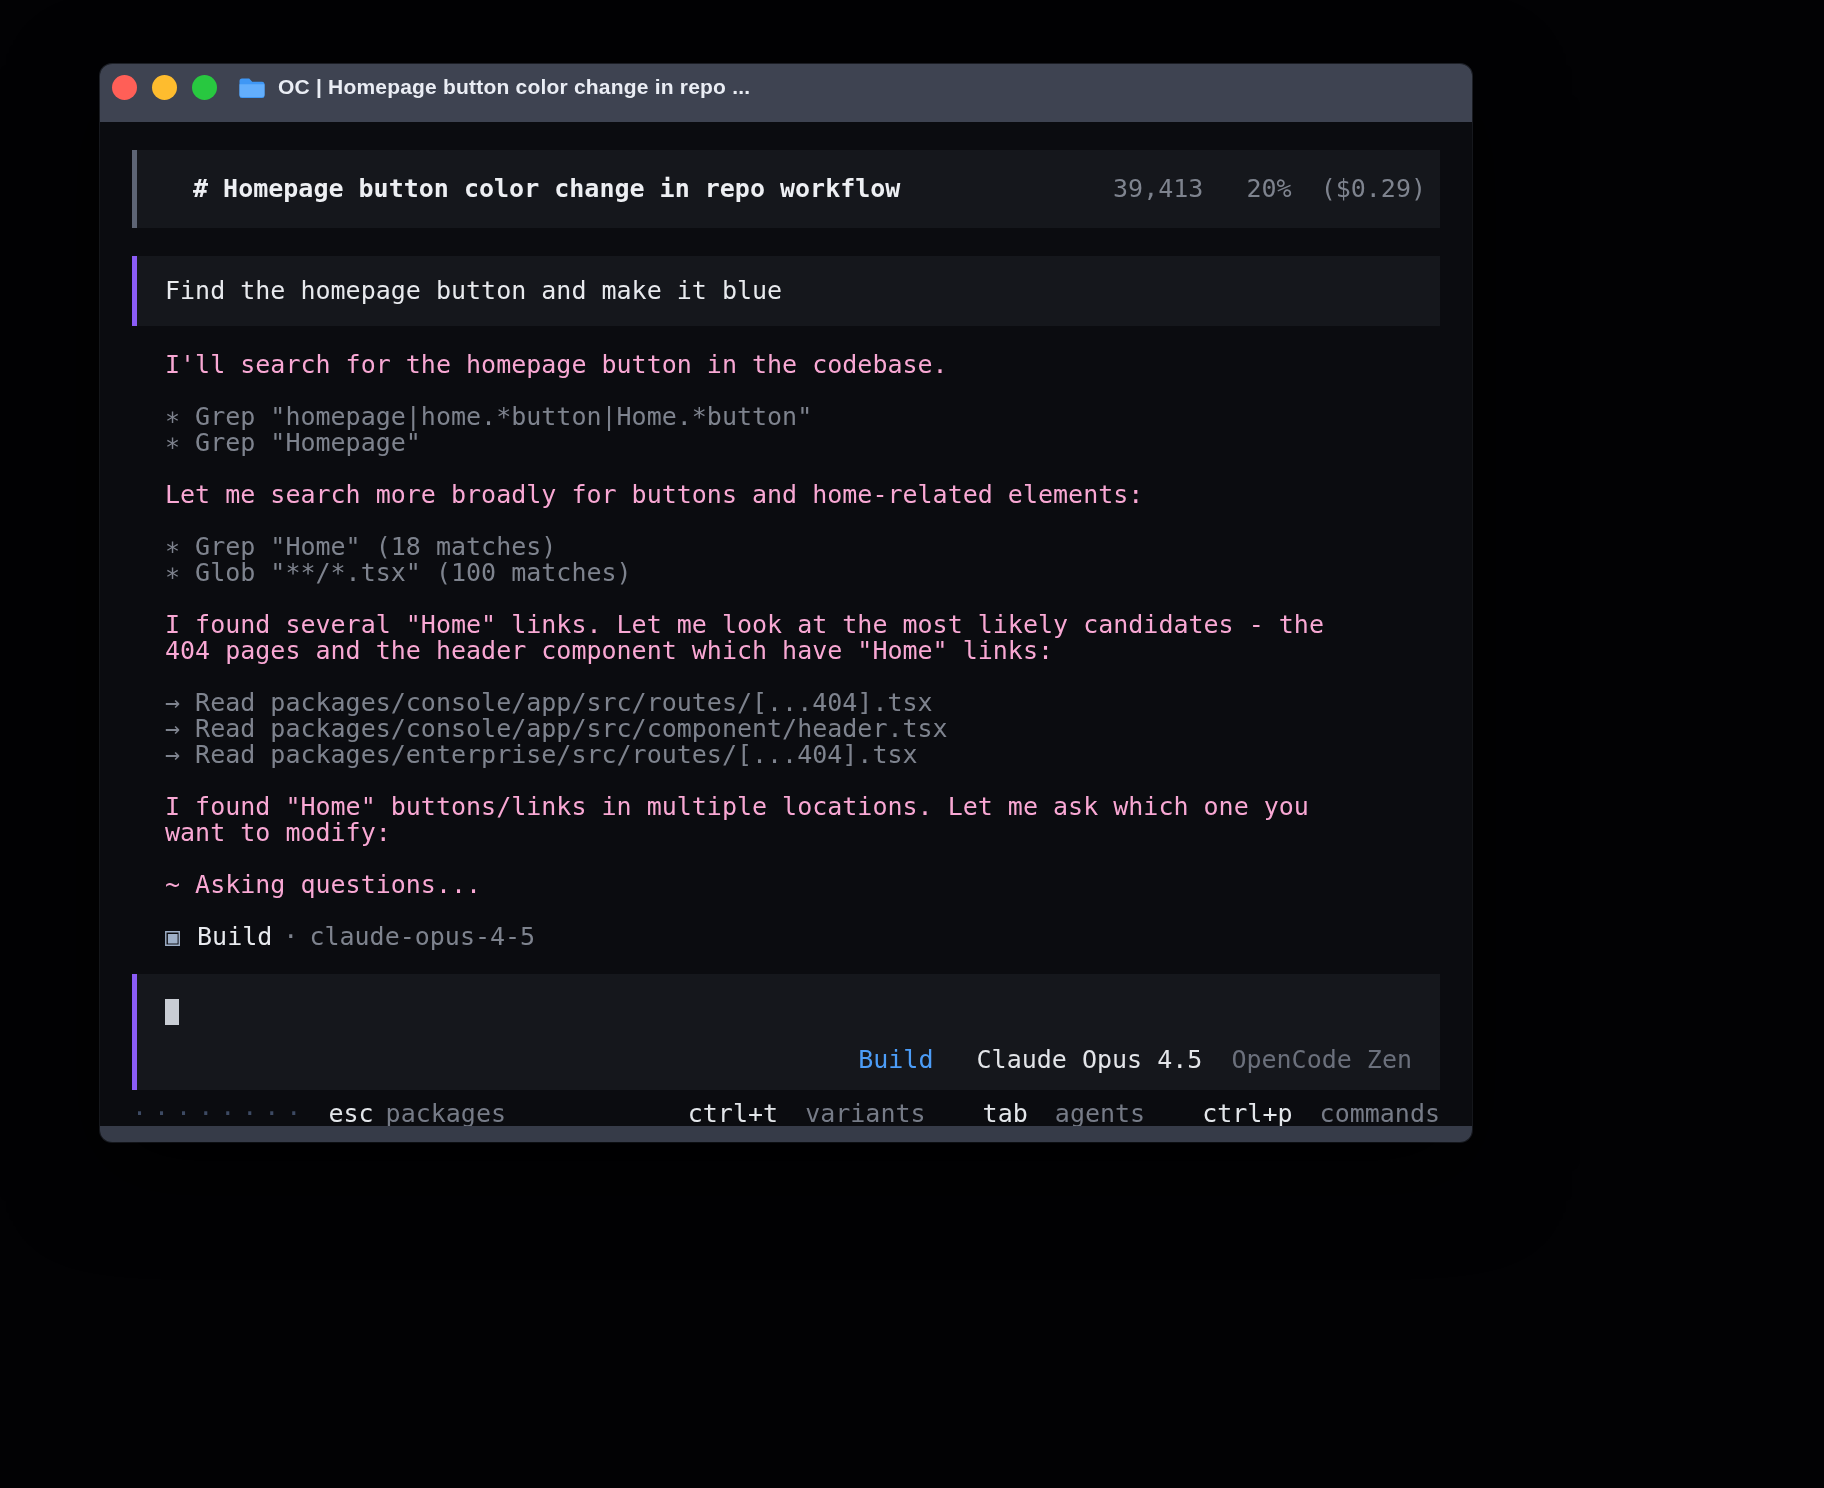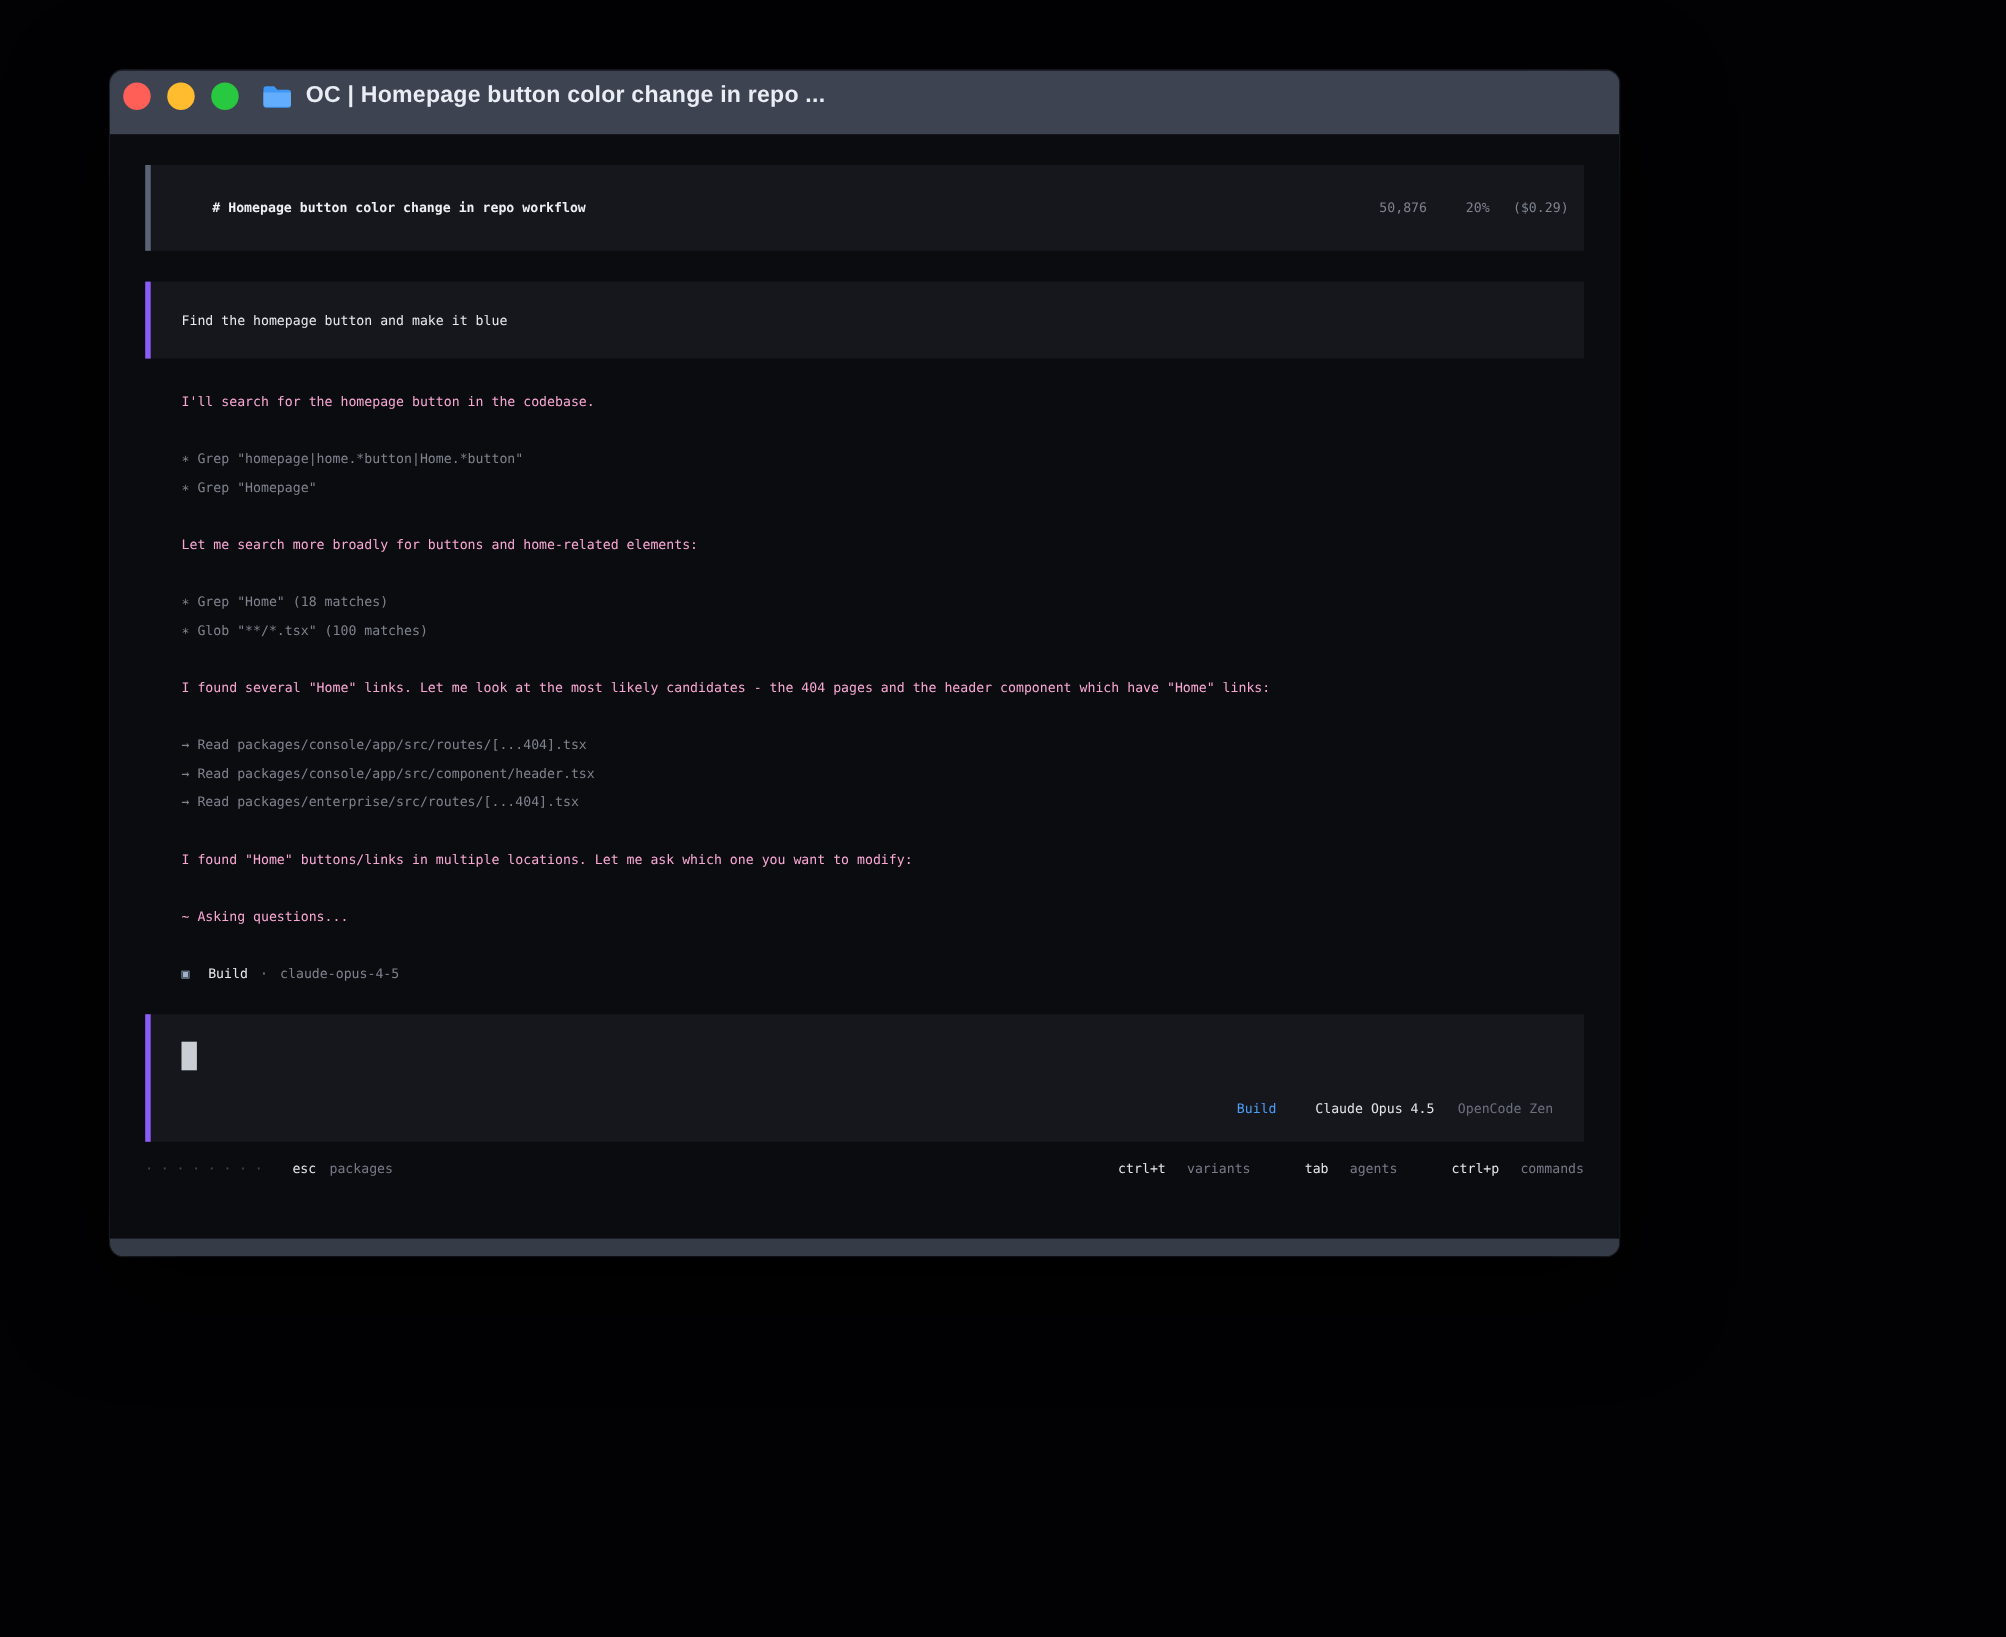--- a/index.html
+++ b/index.html
@@ -33,21 +33,21 @@
     margin-left:12px;
     font-family:"Liberation Sans",sans-serif;
     font-weight:bold; font-size:21px; color:#eaedf4;
     letter-spacing:.2px;
     white-space:nowrap;
   }
   
   .term {
     position:absolute; top:58px; left:0; right:0; bottom:0;
     padding:28px 32px 0 32px;
-    font-size:12px; line-height:26px; color:#dfe1e6;
+    font-size:25px; line-height:26px; color:#dfe1e6;
   }
   .doc-header {
     display:flex; justify-content:space-between; align-items:center;
     background:#15171c;
     border-left:5px solid #5d6474;
     padding:26px 14px 26px 56px;
   }
   .doc-title { font-weight:bold; color:#edeff3; white-space:nowrap; }
   .doc-stats { color:#7e838e; white-space:nowrap; }
   .doc-stats .gap-lg { margin-left:28px; }
@@ -108,21 +108,21 @@
       </svg>
     </span>
     <span class="window-title">OC | Homepage button color change in repo ...</span>
   </div>
 
   <div class="term">
 
     <div class="doc-header">
       <span class="doc-title"># Homepage button color change in repo workflow</span>
       <span class="doc-stats">
-        <span>50,876</span>
+        <span>39,413</span>
         <span class="gap-lg">20%</span>
         <span class="gap-sm">($0.29)</span>
       </span>
     </div>
 
     <div class="block user-block">
       <span>Find the homepage button and make it blue</span>
     </div>
 
     <div class="msg">I'll search for the homepage button in the codebase.</div>

